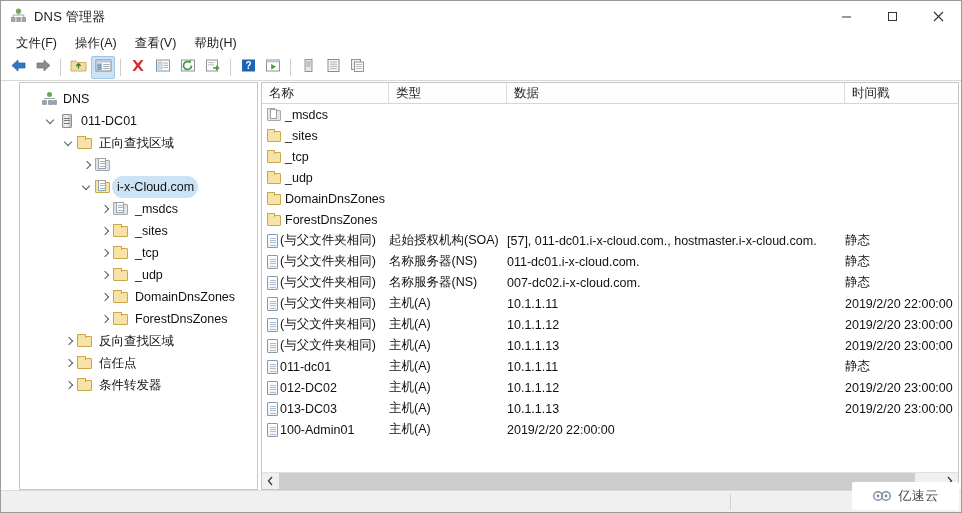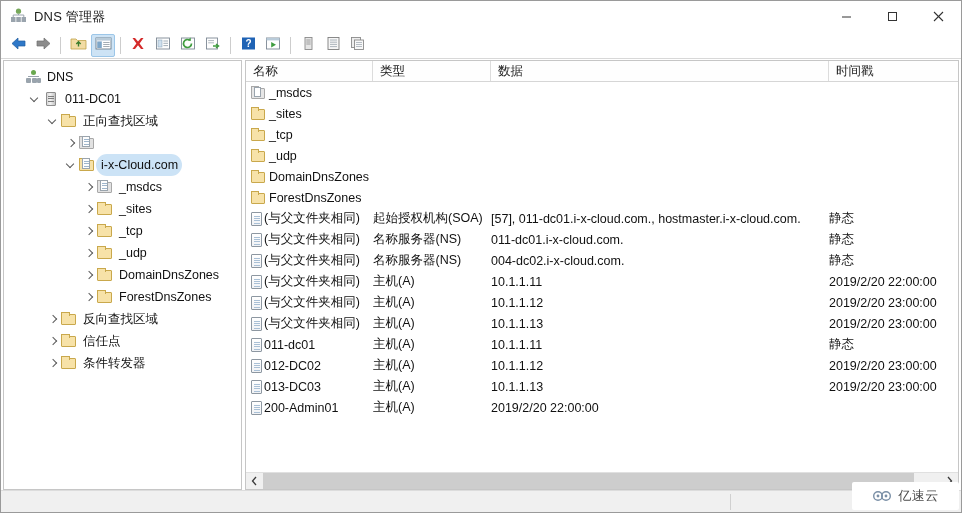--- a/index.html
+++ b/index.html
@@ -78,20 +78,21 @@
     min-height: 0;
     padding: 1px 2px 0 2px;
     background: #ffffff;
   }
   .pane-tree {
     width: 239px; flex: 0 0 239px;
     border: 1px solid #c6c6c6;
     background: #ffffff;
     overflow: hidden;
     position: relative;
+    margin-left: 16px;
   }
   .splitter { width: 3px; flex: 0 0 3px; background: #ffffff; cursor: col-resize; }
   .pane-list {
     flex: 1 1 auto;
     border: 1px solid #c6c6c6;
     background: #ffffff;
     display: flex; flex-direction: column;
     min-width: 0; overflow: hidden;
   }
 
@@ -273,20 +274,26 @@
       </div>
       <div class="win-btn close">
         <svg width="11" height="11" viewBox="0 0 11 11">
             <line x1="1" y1="1" x2="10" y2="10" stroke="#333" stroke-width="1.1"></line>
             <line x1="10" y1="1" x2="1" y2="10" stroke="#333" stroke-width="1.1"></line>
           </svg>
       </div>
     </div>
   </div>
 
+  <div class="menubar">
+    <div class="menu-item">文件(F)</div>
+    <div class="menu-item">操作(A)</div>
+    <div class="menu-item">查看(V)</div>
+    <div class="menu-item">帮助(H)</div>
+  </div>
 
   <div class="toolbar">
     <div class="tb-btn">
       <span>
         <svg width="17" height="15" viewBox="0 0 17 15">
           <path d="M8 2 L2 7.5 L8 13 V10 H15 V5 H8 Z" fill="#2e78c8" stroke="#1f5c9e" stroke-width=".7" stroke-linejoin="round"></path>
         </svg>
       </span>
     </div>
     <div class="tb-btn">
@@ -704,21 +711,21 @@
             <div class="cell name" style="width: 127px; flex: 0 0 127px;">
               <span class="ic-rec">
                 <i style="top: 3px;"></i>
                 <i style="top: 5.4px;"></i>
                 <i style="top: 7.8px;"></i>
                 <i style="top: 10.2px;"></i>
               </span>
               <span>(与父文件夹相同)</span>
             </div>
             <div class="cell" style="width: 118px; flex: 0 0 118px;">名称服务器(NS)</div>
-            <div class="cell" style="width: 338px; flex: 0 0 338px;">004-dc02.i-x-cloud.com.</div>
+            <div class="cell" style="width: 338px; flex: 0 0 338px;">007-dc02.i-x-cloud.com.</div>
             <div class="cell" style="width: 134px; flex: 0 0 134px;">静态</div>
           </div>
           <div class="lrow">
             <div class="cell name" style="width: 127px; flex: 0 0 127px;">
               <span class="ic-rec">
                 <i style="top: 3px;"></i>
                 <i style="top: 5.4px;"></i>
                 <i style="top: 7.8px;"></i>
                 <i style="top: 10.2px;"></i>
               </span>
@@ -799,21 +806,21 @@
             <div class="cell" style="width: 134px; flex: 0 0 134px;">2019/2/20 23:00:00</div>
           </div>
           <div class="lrow">
             <div class="cell name" style="width: 127px; flex: 0 0 127px;">
               <span class="ic-rec">
                 <i style="top: 3px;"></i>
                 <i style="top: 5.4px;"></i>
                 <i style="top: 7.8px;"></i>
                 <i style="top: 10.2px;"></i>
               </span>
-              <span>200-Admin01</span>
+              <span>100-Admin01</span>
             </div>
             <div class="cell" style="width: 118px; flex: 0 0 118px;">主机(A)</div>
             <div class="cell" style="width: 134px; flex: 0 0 134px;">2019/2/20 22:00:00</div>
           </div>
         </div>
       <div class="hscroll">
         <div class="sb-arrow">
           <svg width="7" height="10" viewBox="0 0 7 10">
               <path d="M5 1 L1.5 5 L5 9" fill="none" stroke="#3a3a3a" stroke-width="1.3"></path>
             </svg>

